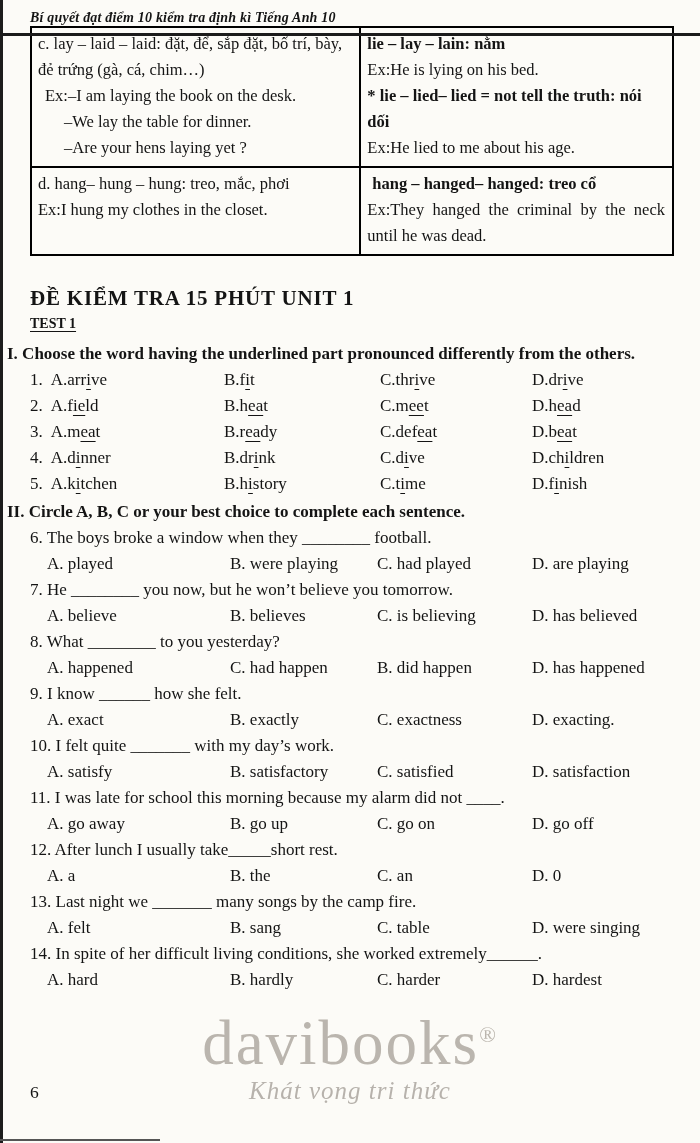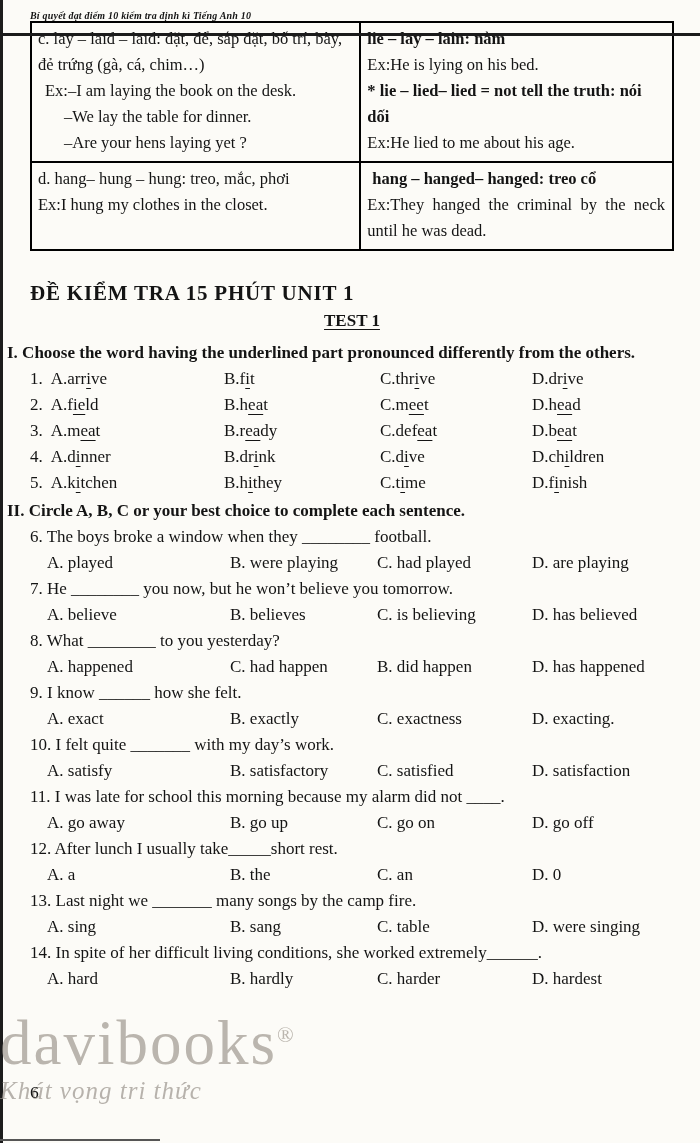--- a/index.html
+++ b/index.html
@@ -5,44 +5,44 @@
   *{margin:0;padding:0;box-sizing:border-box}
   html,body{width:700px}
   body{
     width:700px;height:1143px;position:relative;overflow:hidden;
     background:#fcfbf7;color:#141414;
     font-family:"Liberation Serif","DejaVu Serif",serif;
     padding:10px 26px 0 30px;
   }
   .page-edge-left{position:absolute;left:0;top:0;width:3px;height:100%;background:#1c1c1c}
   .page-edge-bottom{position:absolute;left:0;bottom:2px;width:160px;height:2px;background:#555}
-  .book-hdr{font-size:10px;font-weight:bold;font-style:italic;letter-spacing:.2px}
+  .book-hdr{font-size:14px;font-weight:bold;font-style:italic;letter-spacing:.2px}
   .hdr-rule{position:absolute;left:0;top:33px;width:100%;height:2.5px;background:#1b1b1b}
 
   .vt{width:100%;border-collapse:collapse;font-size:16.5px;line-height:26px}
   .vt td{border:2.2px solid #000;vertical-align:top;padding:3px 7px 5px 6px}
   .vt .c1{width:51.3%}
   .ind0{padding-left:5px}
   .ind1{padding-left:7px}
   .ind2{padding-left:26px}
   .b{font-weight:bold}
   .just{text-align:justify}
 
   .exam-title{margin-top:30px;font-size:21px;font-weight:bold;letter-spacing:.8px}
-  .exam-subtitle{margin-top:5px;text-align:center;font-size:17px;font-weight:bold;text-decoration:underline;text-underline-offset:3px}
+  .exam-subtitle{margin-top:5px;text-align:left;font-size:14px;font-weight:bold;text-decoration:underline;text-underline-offset:3px}
 
   .content{font-size:17px;line-height:26px}
   .sechead{font-weight:bold;margin-left:-23px;padding-left:24px;text-indent:-24px;margin-top:9px}
   .s2h{margin-top:2px}
   .s1row{display:grid;grid-template-columns:194px 156px 152px 1fr}
   .qn{margin-right:8px}
   .u{text-decoration:underline;text-underline-offset:3.5px}
   .opts{display:grid;grid-template-columns:183px 147px 155px 1fr;padding-left:17px}
 
-  .wm{position:absolute;left:0;top:1003px;width:100%;color:#a29b92;opacity:.72;pointer-events:none;z-index:3}
+  .wm{position:absolute;left:0;top:1003px;width:100%;text-align:center;color:#a29b92;opacity:.72;pointer-events:none;z-index:3}
   .wm-main{font-size:63px;letter-spacing:2px;line-height:64px}
   .wm-reg{font-size:22px;vertical-align:super}
   .wm-tag{font-size:25px;font-style:italic;margin-top:2px;letter-spacing:1px;color:#9d9790}
   .pagenum{position:absolute;left:30px;top:1082px;font-size:17.5px;z-index:4}
 </style>
 </head>
 <body>
 
 <div class="page-edge-left"></div>
 <div class="page-edge-bottom"></div>
@@ -109,21 +109,21 @@
 
   <div class="s1row">
     <span><span class="qn">4.</span><span>A.d</span><span class="u">i</span><span>nner</span></span>
     <span><span>B.dr</span><span class="u">i</span><span>nk</span></span>
     <span><span>C.d</span><span class="u">i</span><span>ve</span></span>
     <span><span>D.ch</span><span class="u">i</span><span>ldren</span></span>
   </div>
 
   <div class="s1row">
     <span><span class="qn">5.</span><span>A.k</span><span class="u">i</span><span>tchen</span></span>
-    <span><span>B.h</span><span class="u">i</span><span>they</span></span>
+    <span><span>B.h</span><span class="u">i</span><span>story</span></span>
     <span><span>C.t</span><span class="u">i</span><span>me</span></span>
     <span><span>D.f</span><span class="u">i</span><span>nish</span></span>
   </div>
 
   <div class="sechead s2h">II. Circle A, B, C or your best choice to complete each sentence.</div>
 
   <div>
     <div>6. The boys broke a window when they ________ football.</div>
     <div class="opts">
       <span>A. played</span>
@@ -189,21 +189,21 @@
       <span>A. a</span>
       <span>B. the</span>
       <span>C. an</span>
       <span>D. 0</span>
     </div>
   </div>
 
   <div>
     <div>13. Last night we _______ many songs by the camp fire.</div>
     <div class="opts">
-      <span>A. sing</span>
+      <span>A. felt</span>
       <span>B. sang</span>
       <span>C. table</span>
       <span>D. were singing</span>
     </div>
   </div>
 
   <div>
     <div>14. In spite of her difficult living conditions, she worked extremely______.</div>
     <div class="opts">
       <span>A. hard</span>

